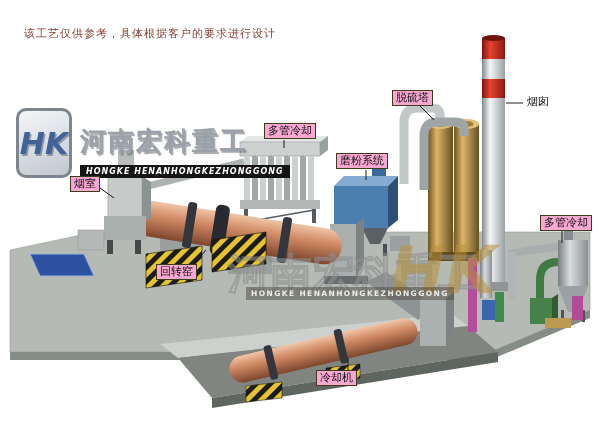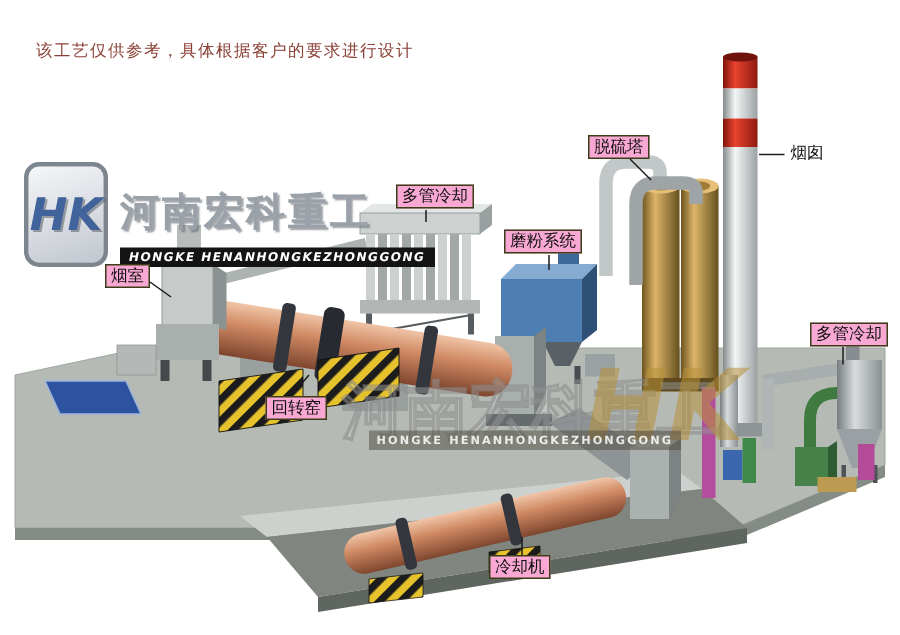--- a/index.html
+++ b/index.html
@@ -231,16 +231,16 @@
   <div class="wm-cn">河南宏科重工</div>
   <div class="wm-hk">HK</div>
   <div class="wm-en">HONGKE HENANHONGKEZHONGGONG</div>
 
   <div class="tag" style="left:70px;top:176px">烟室</div>
   <div class="tag" style="left:264px;top:123px">多管冷却</div>
   <div class="tag" style="left:336px;top:153px">磨粉系统</div>
   <div class="tag" style="left:392px;top:90px">脱硫塔</div>
   <div class="tag plain" style="left:524px;top:95px">烟囱</div>
   <div class="tag" style="left:540px;top:215px">多管冷却</div>
-  <div class="tag" style="left:177px;top:264px">回转窑</div>
-  <div class="tag" style="left:326px;top:370px">冷却机</div>
+  <div class="tag" style="left:156px;top:264px">回转窑</div>
+  <div class="tag" style="left:316px;top:370px">冷却机</div>
 
 </div>
 
 </body></html>

